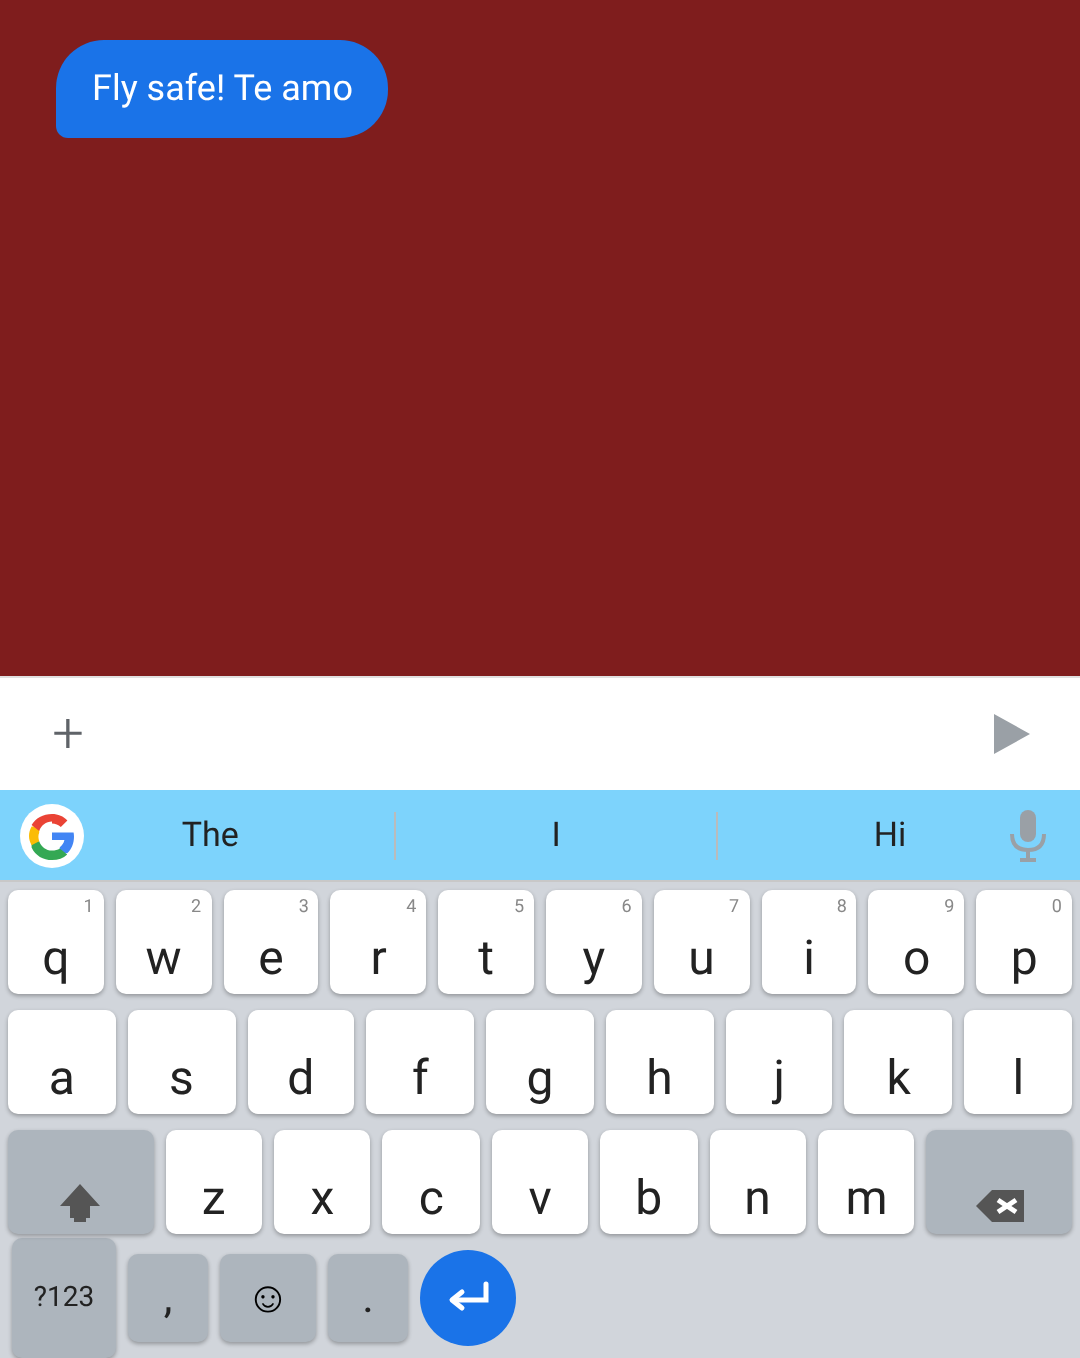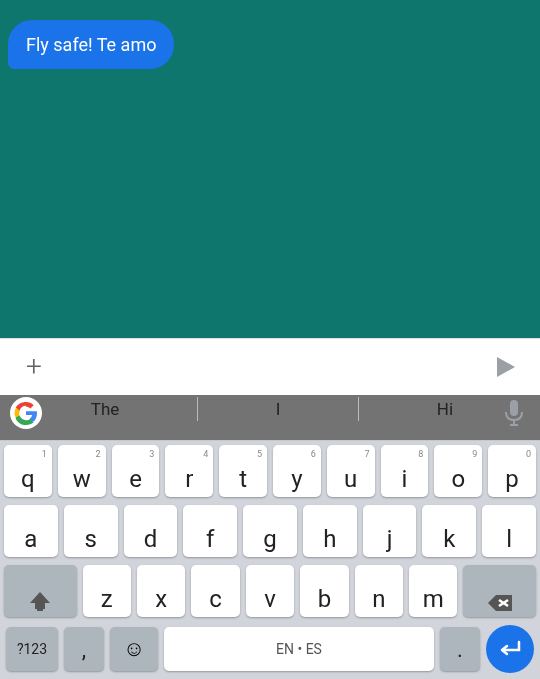--- a/index.html
+++ b/index.html
@@ -9,22 +9,22 @@
       background: #f0f0f0;
       font-family: 'Roboto', Arial, sans-serif;
       overflow: hidden;
       display: flex;
       flex-direction: column;
     }
 
     
     .chat-area {
       flex: 1;
-      background: #0f766e;
-      padding: 20px 8px;
+      background: #7f1d1d;
+      padding: 20px 28px;
       display: flex;
       flex-direction: column;
       gap: 10px;
     }
 
     .bubble {
       max-width: 70%;
       padding: 12px 18px;
       border-radius: 24px;
       font-size: 18px;
@@ -86,23 +86,23 @@
     }
 
     
     .keyboard {
       background: #d1d5db;
       padding: 0;
     }
 
     
     .suggestions-bar {
-      background: #737373;
-      display: flex;
-      align-items: flex-start;
+      background: #7dd3fc;
+      display: flex;
+      align-items: center;
       padding: 0 8px;
       height: 46px;
       border-bottom: 1px solid #c8c8c8;
     }
 
     .google-g {
       width: 36px;
       height: 36px;
       margin-right: 4px;
       flex-shrink: 0;
@@ -198,21 +198,21 @@
       align-items: center;
       padding: 4px 6px 10px 6px;
       gap: 6px;
       height: 54px;
     }
 
     .key-nums {
       background: #adb5bd;
       border-radius: 5px;
       box-shadow: 0 1px 2px rgba(0,0,0,0.3);
-      height: 44px;
+      height: 60px;
       min-width: 52px;
       display: flex;
       align-items: center;
       justify-content: center;
       font-size: 14px;
       color: #222;
       padding: 0 8px;
     }
 
     .key-comma {
@@ -443,23 +443,20 @@
   <div class="bottom-row">
     <div class="key-nums">
       <span>?123</span>
     </div>
     <div class="key-comma">
       <span>,</span>
     </div>
     <div class="key-emoji">
       <span style="font-size:22px;">☺</span>
     </div>
-    <div class="key-space">
-      <span>EN • ES</span>
-    </div>
     <div class="key-period">
       <span>.</span>
     </div>
     <div class="key-enter">
       <svg width="26" height="20" viewBox="0 0 26 20">
         <path d="M22 3 L22 11 L6 11" stroke="white" stroke-width="2.5" fill="none" stroke-linecap="round"></path>
         <path d="M10 7 L5 11 L10 15" stroke="white" stroke-width="2.5" fill="none" stroke-linecap="round" stroke-linejoin="round"></path>
       </svg>
     </div>
   </div>

